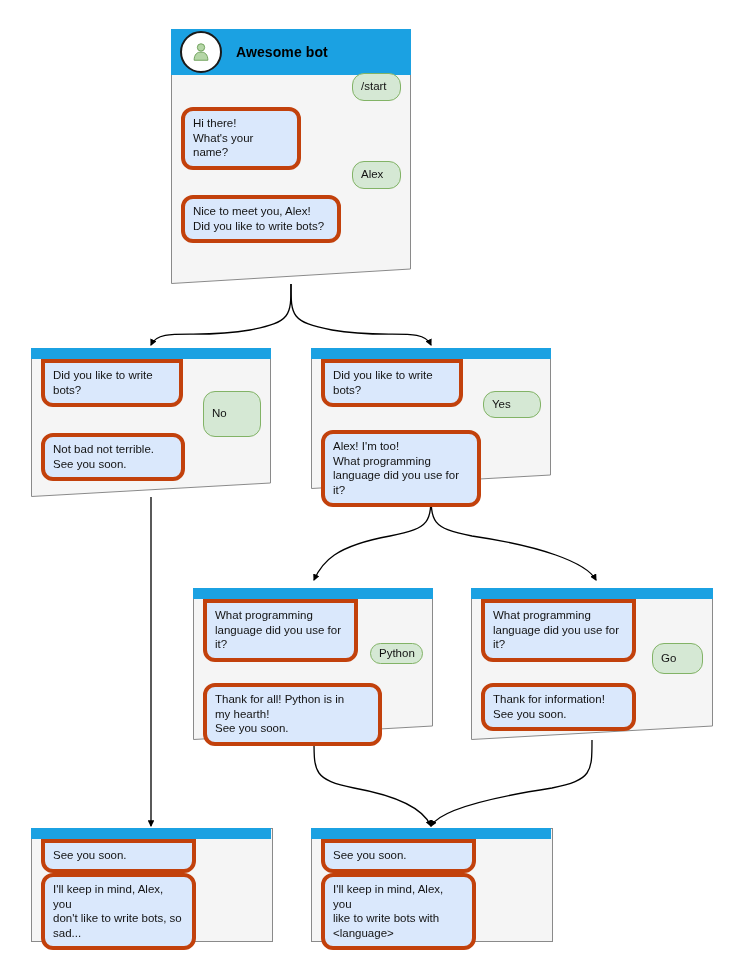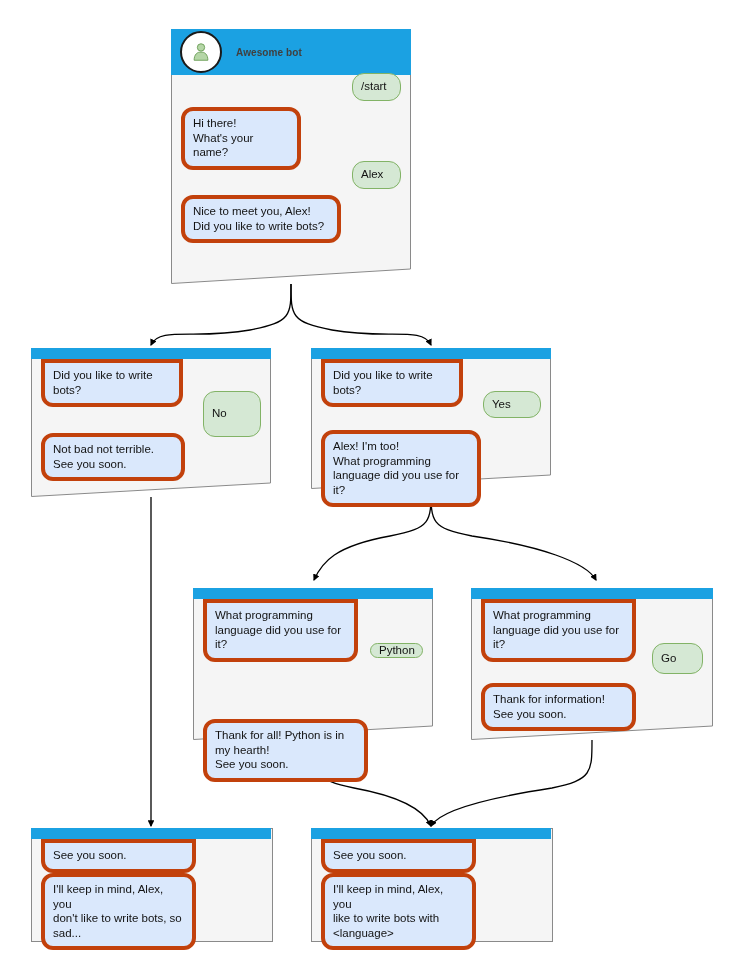--- a/index.html
+++ b/index.html
@@ -67,22 +67,22 @@
     height: 38px;
     border-radius: 50%;
     background: #ffffff;
     border: 2px solid #1a1a1a;
     display: flex;
     align-items: center;
     justify-content: center;
     flex: 0 0 auto;
   }
   .bot-title {
-    color: #404040;
-    font-size: 10px;
+    color: #000000;
+    font-size: 14px;
     font-weight: bold;
     margin-left: 14px;
     letter-spacing: 0.1px;
   }
 
   
   .bubble {
     position: absolute;
     box-sizing: border-box;
     border-radius: 12px;
@@ -180,22 +180,22 @@
 language did you use for it?</div>
   </div>
 
   <div class="card skewed" style="left:193px; top:588px; width:240px; height:152px;">
     <svg class="skew-outline" viewBox="0 0 240 152" preserveAspectRatio="none">
       <polygon points="0.5,0.5 239.5,0.5 239.5,138 0.5,151.5" fill="#f5f5f5" stroke="#8a8a8a" stroke-width="1"></polygon>
     </svg>
     <div class="card-header" style="height:11px;"></div>
     <div class="bubble bot clipped-top" style="top:11px; width:155px;">What programming
 language did you use for it?</div>
-    <div class="bubble user" style="top:55px; width:53px; height:15px; display:flex; align-items:center;">Python</div>
-    <div class="bubble bot" style="top:95px; width:165px;margin-top:36px;">Thank for all! Python is in
+    <div class="bubble user" style="top:55px; width:53px; height:21px; display:flex; align-items:center;">Python</div>
+    <div class="bubble bot" style="top:95px; width:179px;">Thank for all! Python is in
 my hearth!
 See you soon.</div>
   </div>
 
   <div class="card skewed" style="left:471px; top:588px; width:242px; height:152px;">
     <svg class="skew-outline" viewBox="0 0 242 152" preserveAspectRatio="none">
       <polygon points="0.5,0.5 241.5,0.5 241.5,138 0.5,151.5" fill="#f5f5f5" stroke="#8a8a8a" stroke-width="1"></polygon>
     </svg>
     <div class="card-header" style="height:11px;"></div>
     <div class="bubble bot clipped-top" style="top:11px; width:155px;">What programming

